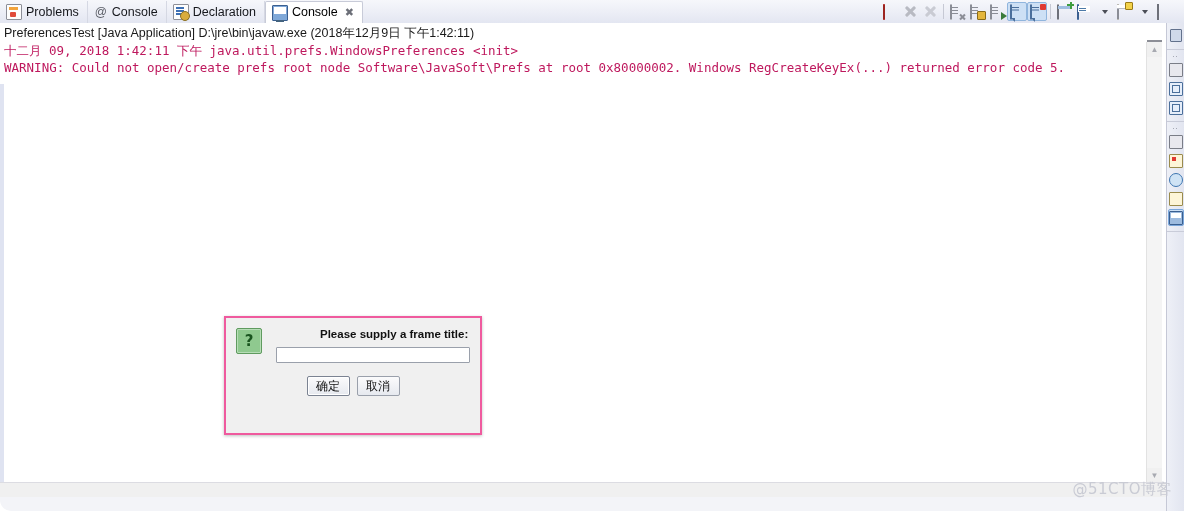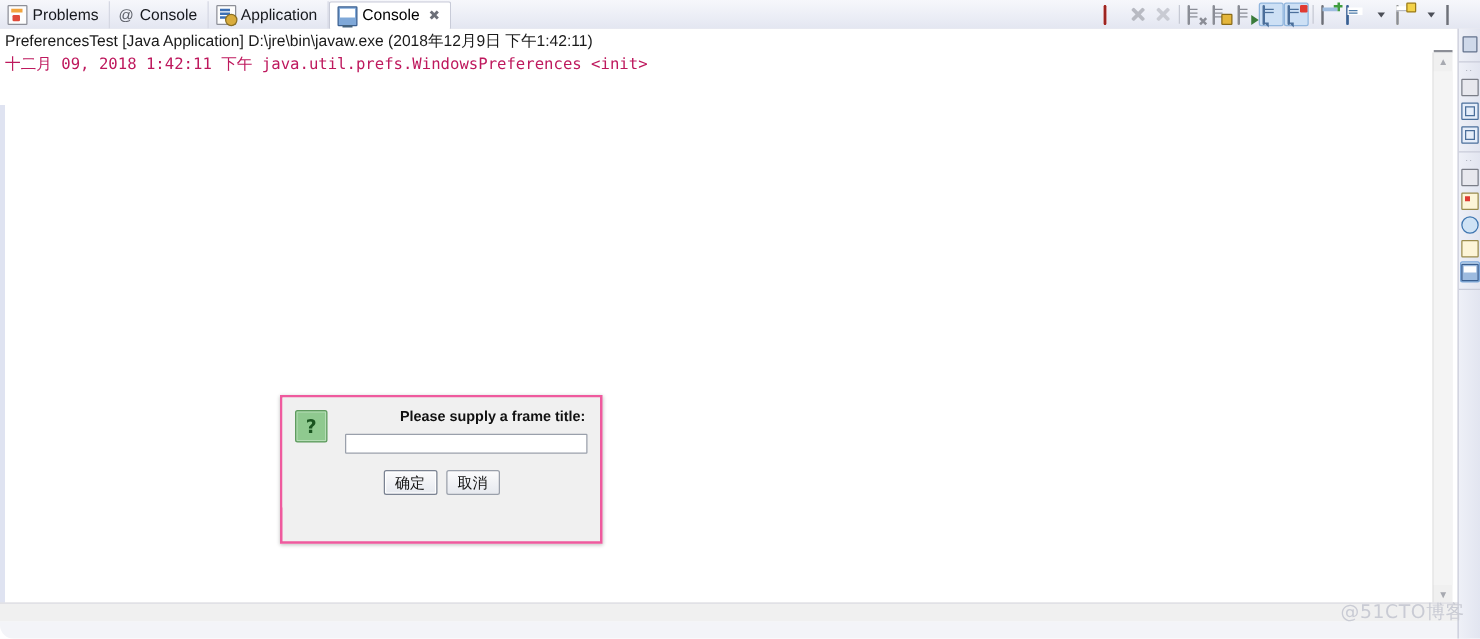--- a/index.html
+++ b/index.html
@@ -255,21 +255,21 @@
         <span class="lbl">Problems</span>
       </div>
 
       <div class="tab">
         <span class="ico ico-javadoc">@</span>
         <span class="lbl">Console</span>
       </div>
 
       <div class="tab">
         <span class="ico ico-decl"></span>
-        <span class="lbl">Application</span>
+        <span class="lbl">Declaration</span>
       </div>
 
       <div class="tab active">
         <span class="ico ico-console"></span>
         <span class="lbl">Console</span>
         <span class="tabclose">✖</span>
       </div>
 
     </div>
 
@@ -327,20 +327,21 @@
     </div>
   </div>
 
   <div class="launchline">PreferencesTest [Java Application] D:\jre\bin\javaw.exe (2018年12月9日 下午1:42:11)</div>
 
   <div class="consolewrap">
     <div class="fl"></div>
 
     <div class="console">
       <div class="cline caret">十二月 09, 2018 1:42:11 下午 java.util.prefs.WindowsPreferences &lt;init&gt;</div>
+      <div class="cline">WARNING: Could not open/create prefs root node Software\JavaSoft\Prefs at root 0x80000002. Windows RegCreateKeyEx(...) returned error code 5.</div>
     </div>
 
     <div class="sbtop"></div>
     <div class="vsb">
       <div class="up">▲</div>
       <div class="track"></div>
       <div class="dn">▼</div>
     </div>
 
     <div class="hsb"></div>

